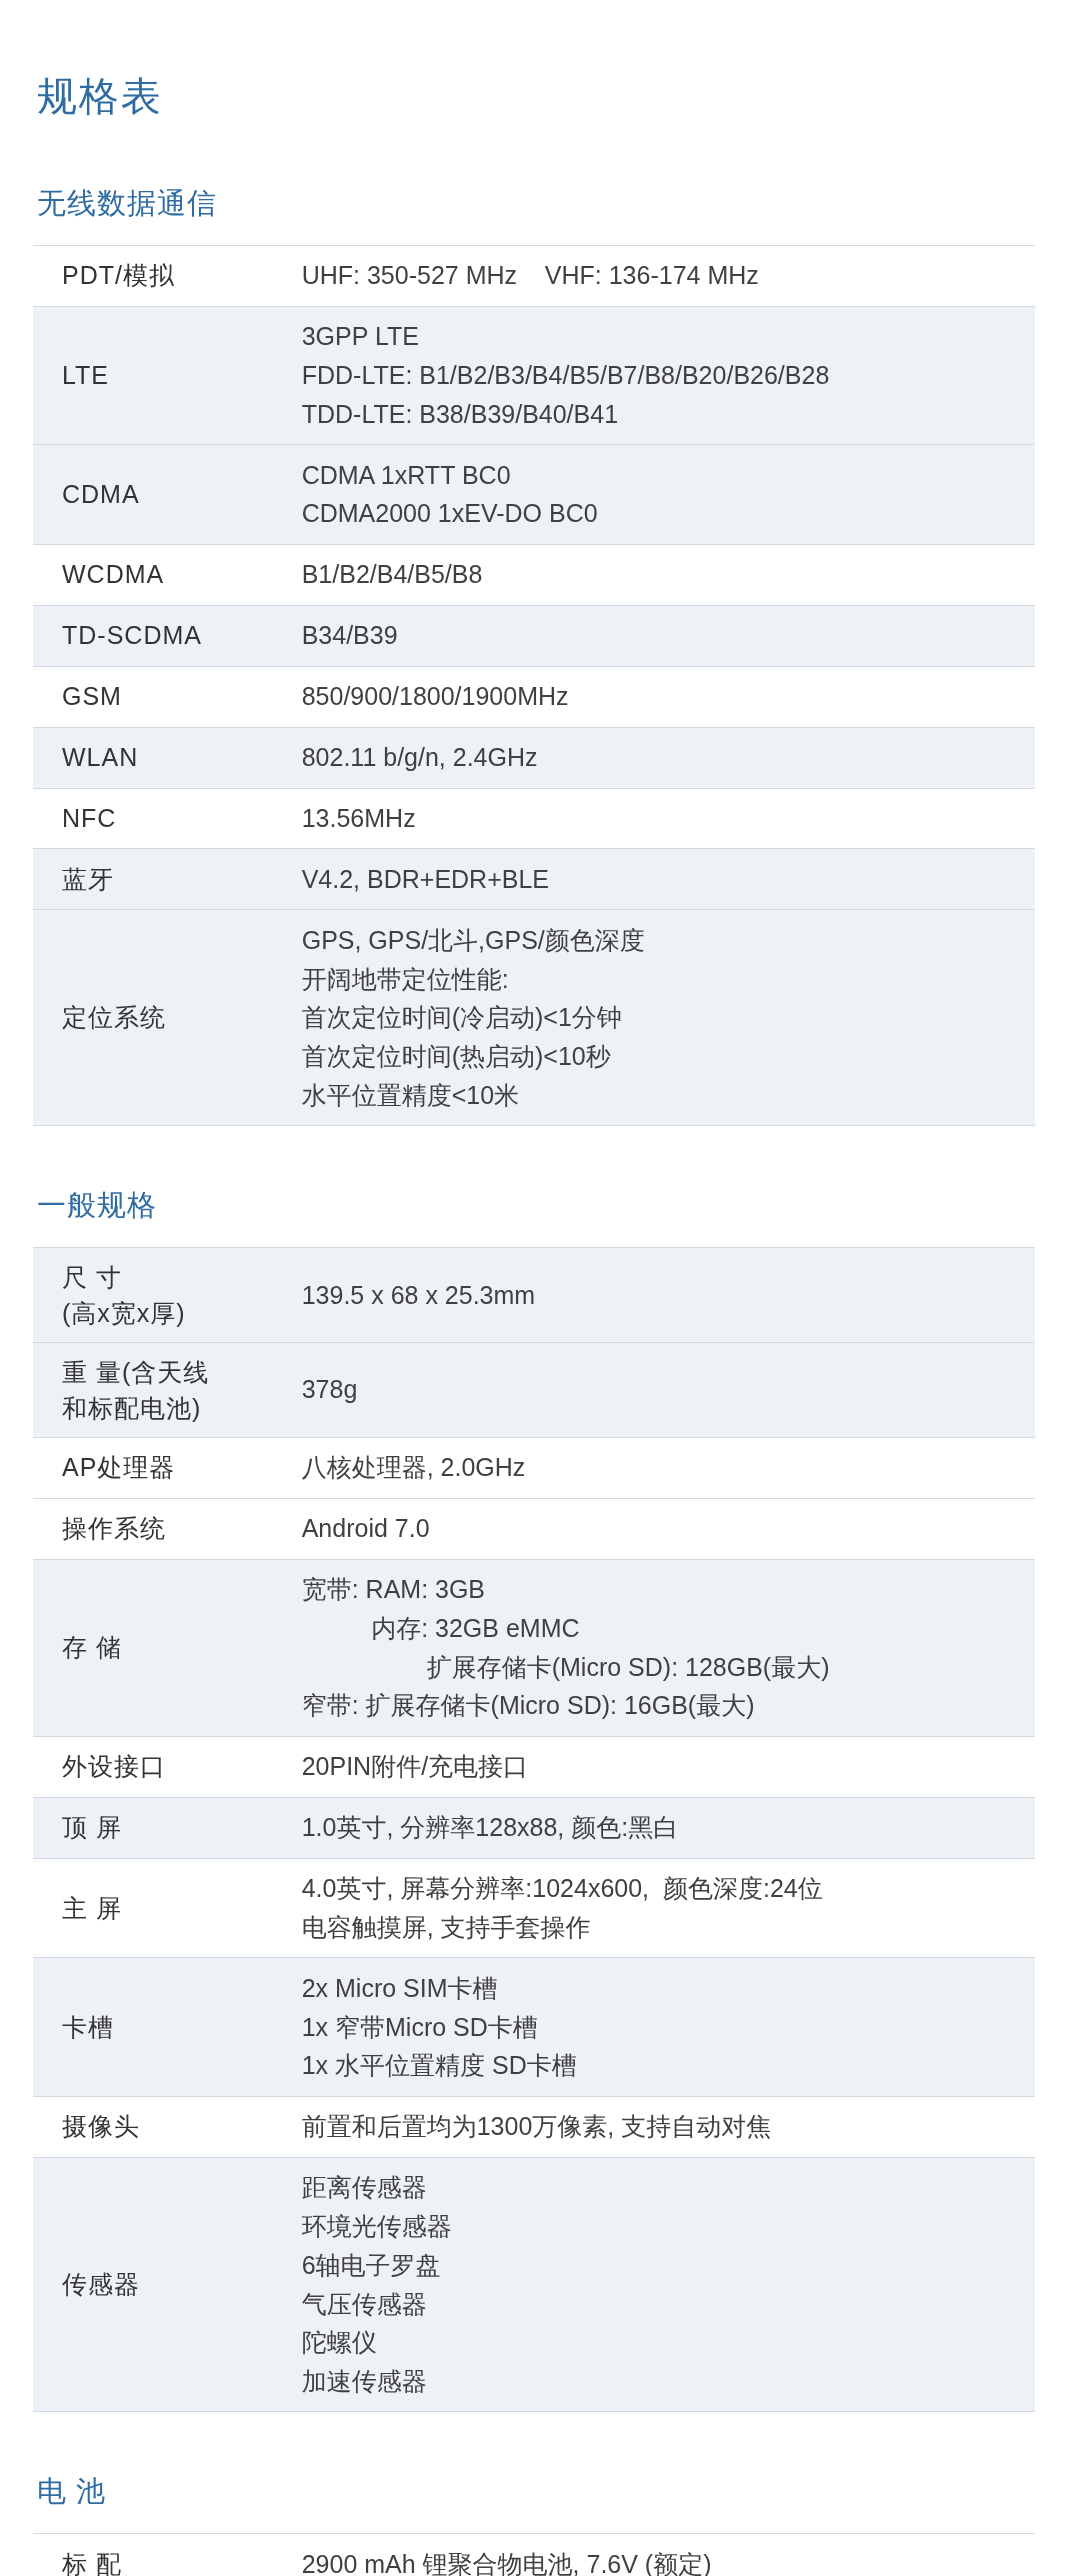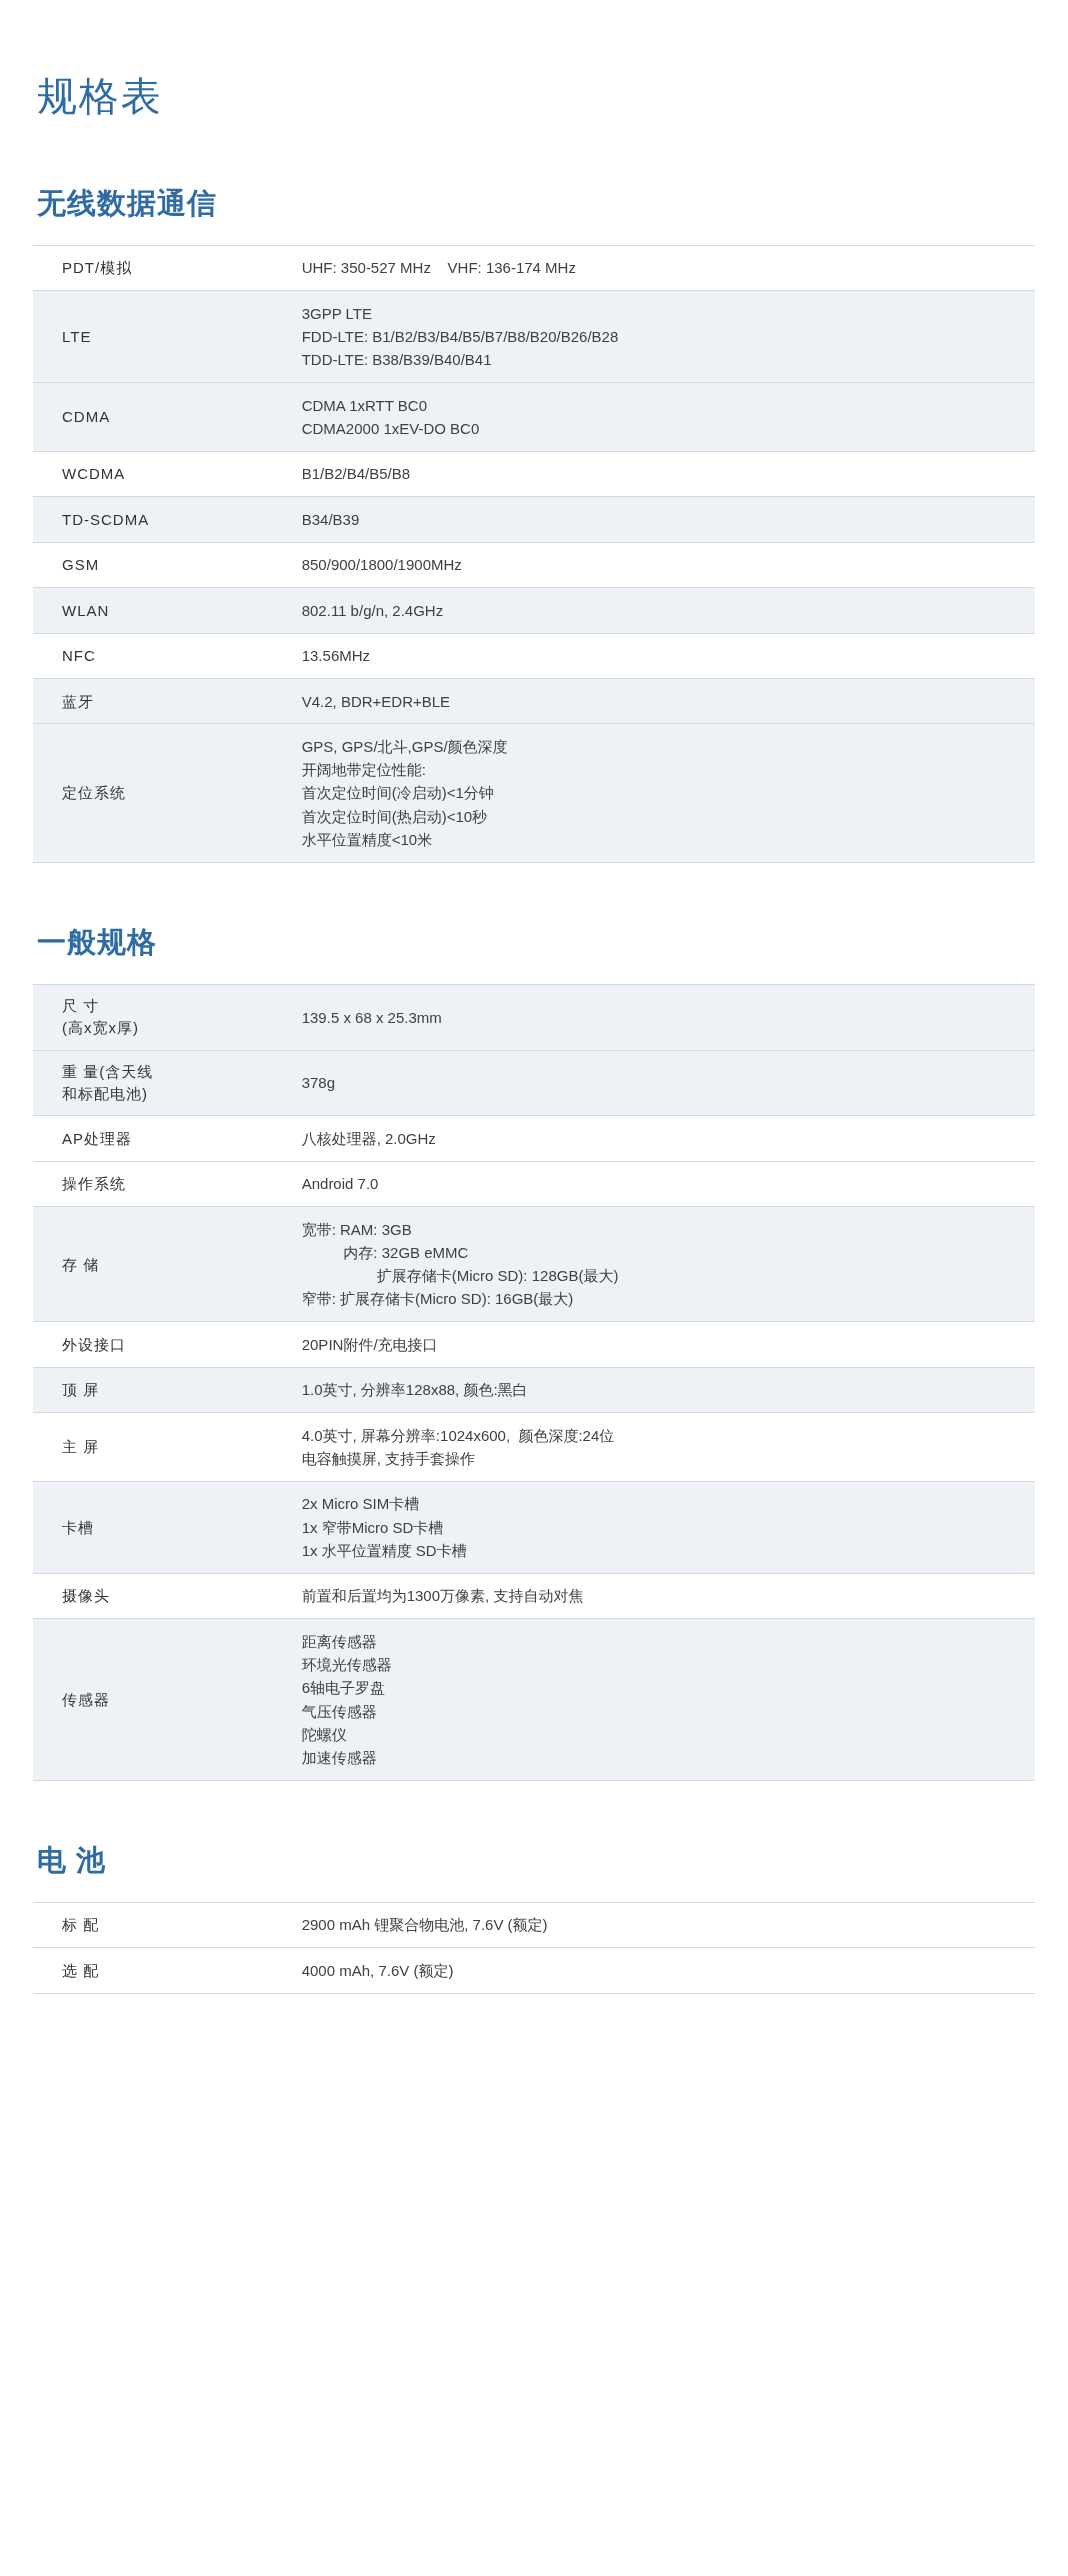--- a/index.html
+++ b/index.html
@@ -26,36 +26,36 @@
     letter-spacing: 1.9px;
     margin: 0 0 0 3.9px;
     padding-top: 9.7px;
   }
   .section {
     margin-top: 60px;
   }
   .section-title {
     color: #2f6ca3;
     font-size: 29px;
-    font-weight: 700;
+    font-weight: 400;
     letter-spacing: 1px;
     margin: 0 0 21px 3.9px;
   }
   table.spec {
     width: 100%;
     border-collapse: collapse;
     table-layout: fixed;
   }
   table.spec tr {
     border-top: 1px solid #cfd9e4;
     border-bottom: 1px solid #cfd9e4;
   }
   table.spec td {
     padding: 10.6px 7.7px 10.6px 7.7px;
-    font-size: 15px;
+    font-size: 25px;
     line-height: 1.55;
     vertical-align: middle;
     color: #3f3f3f;
   }
   table.spec td.label {
     width: 211px;
     padding-left: 29px;
     letter-spacing: 1px;
     color: #333333;
   }

